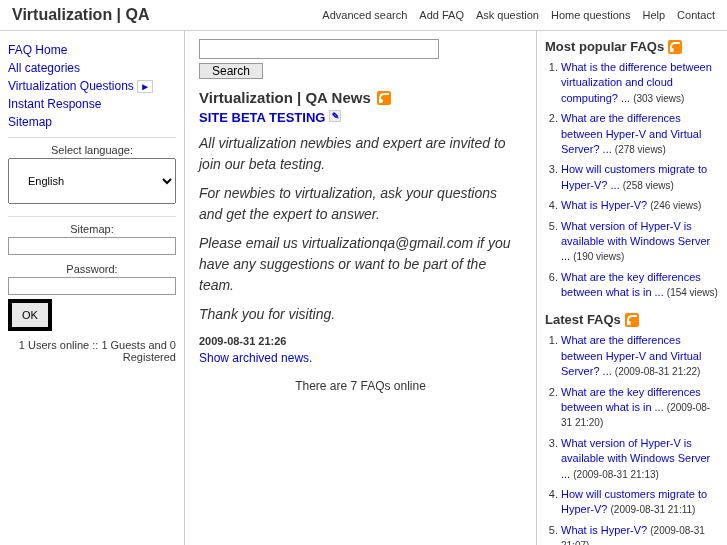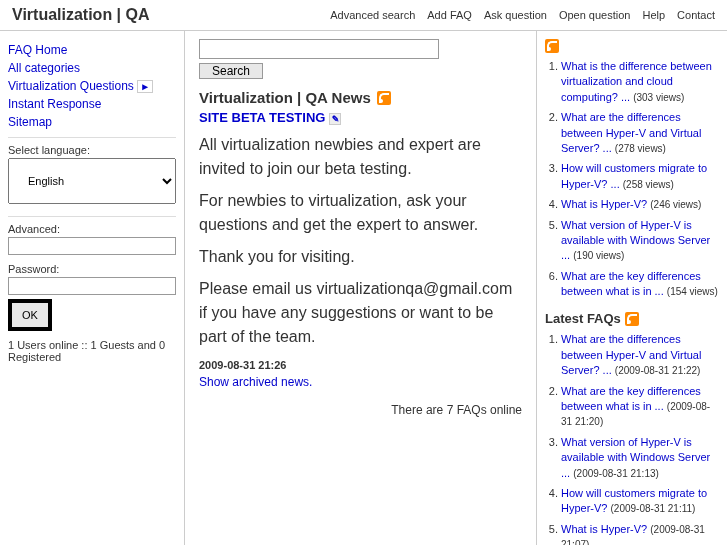--- a/index.html
+++ b/index.html
@@ -45,32 +45,32 @@
       padding: 10px 8px;
       font-size: 12px;
     }
     #sidebar a {
       color: #00c;
       text-decoration: none;
       display: block;
       padding: 2px 0;
     }
     .sidebar-divider { border-top: 1px solid #ddd; margin: 6px 0; }
-    .sidebar-label { font-size: 11px; color: #333; margin: 4px 0 2px 0; }
+    .sidebar-label { font-size: 11px; color: #333; margin: 4px 0 2px 0; text-align: center; }
     .sidebar-select { width: 100%; font-size: 11px; padding: 15px; margin-bottom: 6px; }
     .sidebar-input { width: 100%; border: 1px solid #999; padding: 2px; font-size: 11px; margin-bottom: 4px; height: 18px; }
     .ok-btn {
       background: #e8e8e8;
       border: 4px solid #000000;
       padding: 6px 10px;
       font-size: 11px;
       cursor: pointer;
     }
     .register-link { color: #00c; text-decoration: none; font-size: 11px; }
-    .online-status { text-align: left; font-size: 11px; color: #333; margin-top: 8px; }
+    .online-status { text-align: right; font-size: 11px; color: #333; margin-top: 8px; }
 
     
     #main {
       flex: 1;
       padding: 8px 14px;
       border-right: 1px solid #ccc;
     }
     .search-box-area { margin-bottom: 10px; }
     .search-box-area input[type="text"] {
       width: 240px;
@@ -124,42 +124,43 @@
       border-right: none;
       border-bottom: none;
     }
 
     .beta-title {
       color: #00c;
       font-weight: bold;
       font-size: 13px;
       margin-bottom: 8px;
       display: flex;
-      align-items: flex-end;
+      align-items: flex-start;
       gap: 4px;
     }
     .beta-title .edit-icon {
       width: 12px; height: 12px;
       display: inline-block;
       background: #eee;
       border: 1px solid #ccc;
       font-size: 9px;
       text-align: center;
       line-height: 10px;
     }
 
     .news-body p {
       margin-bottom: 8px;
-      font-size: 16px;
+      font-size: 14px;
       line-height: 1.5;
+      font-style: italic;
     }
 
     .news-timestamp { font-size: 11px; color: #333; margin: 10px 0 4px 0; font-weight: bold; }
     .archived-link { color: #00c; text-decoration: none; font-size: 12px; margin-top: 40px; }
-    .faq-count { text-align: right; font-size: 12px; color: #333; margin-top: 14px; }
+    .faq-count { text-align: center; font-size: 12px; color: #333; margin-top: 14px; }
 
     
     #right-sidebar {
       width: 190px;
       min-width: 190px;
       padding: 8px 8px;
       font-size: 11px;
     }
     .rs-section-title {
       font-size: 13px;
@@ -177,21 +178,21 @@
   </style>
 </head>
 <body>
 
 <div id="top-nav">
   <span class="site-title">Virtualization | QA</span>
   <div class="nav-links">
     <a href="#">Advanced search</a>
     <a href="#">Add FAQ</a>
     <a href="#">Ask question</a>
-    <a href="#">Open question</a>
+    <a href="#">Home questions</a>
     <a href="#">Help</a>
     <a href="#">Contact</a>
   </div>
 </div>
 
 <div id="layout">
 
   <div id="sidebar">
     <a href="#">FAQ Home</a>
     <a href="#">All categories</a>
@@ -201,21 +202,21 @@
 
     <div class="sidebar-divider"></div>
 
     <div class="sidebar-label">Select language:</div>
     <select class="sidebar-select">
       <option>English</option>
     </select>
 
     <div class="sidebar-divider"></div>
 
-    <div class="sidebar-label">Advanced:</div>
+    <div class="sidebar-label">Sitemap:</div>
     <input class="sidebar-input" type="text" style="">
 
     <div class="sidebar-label">Password:</div>
     <input class="sidebar-input" type="password" style="">
 
     <button class="ok-btn">OK</button>
 
 
     <div class="online-status">1 Users online :: 1 Guests and 0 Registered</div>
   </div>
@@ -232,31 +233,32 @@
     </div>
 
     <div class="beta-title">
       <a href="#" style="color:#00c;text-decoration:none;font-weight:bold;">SITE BETA TESTING</a>
       <span class="edit-icon">✎</span>
     </div>
 
     <div class="news-body">
       <p>All virtualization newbies and expert are invited to join our beta testing.</p>
       <p>For newbies to virtualization, ask your questions and get the expert to answer.</p>
+      <p>Please email us virtualizationqa@gmail.com if you have any suggestions or want to be part of the team.</p>
       <p>Thank you for visiting.</p>
-      <p>Please email us virtualizationqa@gmail.com if you have any suggestions or want to be part of the team.</p>
     </div>
 
     <div class="news-timestamp">2009-08-31 21:26</div>
     <a class="archived-link" href="#">Show archived news.</a>
     <div class="faq-count">There are 7 FAQs online</div>
   </div>
 
   <div id="right-sidebar">
     <div class="rs-section-title">
+      <span>Most popular FAQs</span>
       <span class="rss-icon"></span>
     </div>
     <ol class="rs-list">
       <li>
         <a href="#">What is the difference between virtualization and cloud computing? ...</a>
         <span class="views">(303 views)</span>
       </li>
       <li>
         <a href="#">What are the differences between Hyper-V and Virtual Server? ...</a>
         <span class="views">(278 views)</span>

